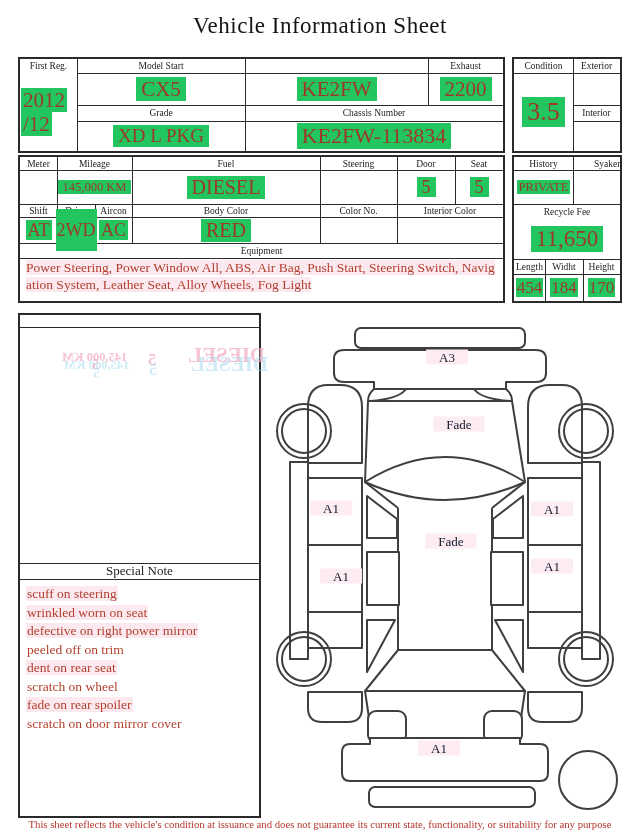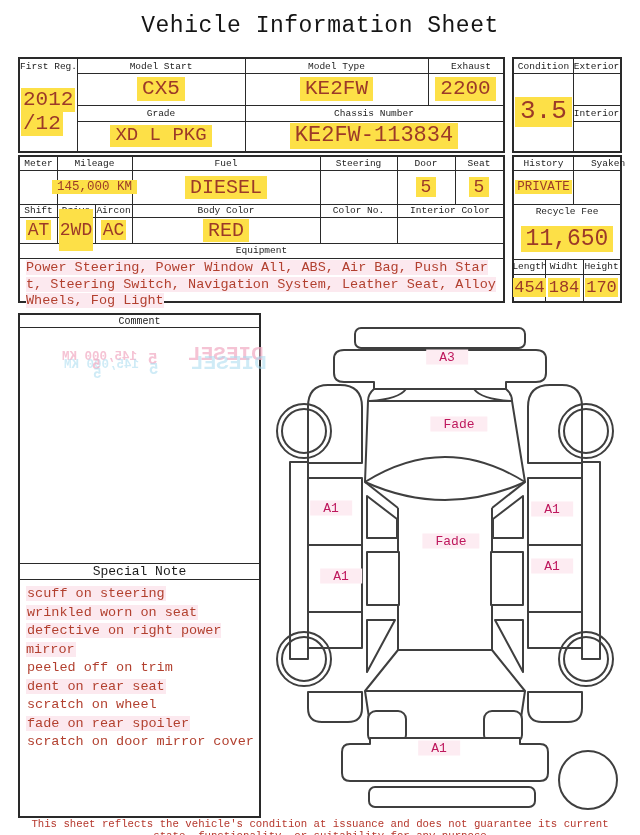--- a/index.html
+++ b/index.html
@@ -1,41 +1,41 @@
 <!DOCTYPE html>
 <html><head>
 <meta charset="utf-8">
 <style>
   *{box-sizing:border-box;margin:0;padding:0}
   html,body{background:#fff}
   .sheet{position:relative;width:640px;height:835px;background:#ffffff;
-         font-family:Liberation Mono, monospace;overflow:hidden}
+         font-family:Liberation Serif, serif;overflow:hidden}
   .title{position:absolute;left:0;top:13px;width:100%;text-align:center;
          font-size:23px;letter-spacing:.5px;color:#151515}
   .box{position:absolute;border:2px solid #2a2a2a;background:#fff}
   .lh{position:absolute;height:1px;background:#2a2a2a}
   .lv{position:absolute;width:1px;background:#2a2a2a}
   .lab{position:absolute;display:flex;align-items:center;justify-content:center;
        font-size:9.5px;color:#1c1c1c;white-space:nowrap}
   .val{position:absolute;display:flex;align-items:center;justify-content:center;
        color:#9c3a28;white-space:nowrap}
-  .val .hl{background:#fde047;padding:0 5px;line-height:1.15}
+  .val .hl{background:#22c55e;padding:0 5px;line-height:1.15}
   .big{font-size:21px}
   .eq-text{position:absolute;color:#b2402f;font-size:13.5px;line-height:16.5px;
            padding:2px 6px 0 6px;word-break:break-all;overflow-wrap:anywhere}
   .eq-text span{background:#fce9ef}
   .notes{position:absolute;left:6px;top:270px;width:231px;color:#b2402f;
          font-size:13.5px;line-height:18.5px}
   .notes .nl span{padding:0 1px}
   .notes .nl:nth-child(1) span,.notes .nl:nth-child(2) span,.notes .nl:nth-child(3) span,
   .notes .nl:nth-child(5) span,.notes .nl:nth-child(7) span{background:#fce9ef}
   .ghost{position:absolute;transform:scaleX(-1);font-weight:bold;white-space:nowrap;pointer-events:none}
   .g-pink{color:#f2afc6;opacity:.75}
   .g-cyan{color:#a8dcf0;opacity:.55}
-  .mark{position:absolute;transform:translate(-50%,-50%);font-size:13px;color:#be185d;
+  .mark{position:absolute;transform:translate(-50%,-50%);font-size:13px;color:#0f172a;
         background:#fdecf2;padding:0 13px;line-height:15px;white-space:nowrap}
   .footer{position:absolute;left:20px;top:818px;width:600px;text-align:center;
           font-size:10.7px;color:#b5372c}
   svg{position:absolute}
 </style>
 </head>
 <body>
 
 <div class="sheet">
 
@@ -53,26 +53,25 @@
     <div class="val" style="left:1px;top:14px;width:56px;height:78px;flex-direction:column;align-items:flex-start;font-size:21px;line-height:23px">
       <span class="hl" style="padding:0 2px">2012</span>
       <span class="hl" style="padding:0 2px">/12</span>
     </div>
 
     <div class="lab" style="left:57px;top:0;width:168px;height:14px">Model Start</div>
     <div class="val big" style="left:57px;top:14px;width:168px;height:32px">
         <span class="hl">CX5</span>
       </div>
 
-    <div class="lab" style="left:225px;top:0;width:183px;height:14px">Model Type</div>
     <div class="val big" style="left:225px;top:14px;width:183px;height:32px">
         <span class="hl">KE2FW</span>
       </div>
 
-    <div class="lab" style="left:408px;top:0;width:86px;height:14px">Exhaust</div>
+    <div class="lab" style="left:408px;top:0;width:75px;height:14px">Exhaust</div>
     <div class="val big" style="left:408px;top:14px;width:75px;height:32px">
         <span class="hl">2200</span>
       </div>
 
     <div class="lab" style="left:57px;top:46px;width:168px;height:16px">Grade</div>
     <div class="val" style="left:57px;top:62px;width:168px;height:30px;font-size:19px">
         <span class="hl">XD L PKG</span>
       </div>
 
     <div class="lab" style="left:225px;top:46px;width:258px;height:16px">Chassis Number</div>
@@ -193,21 +192,20 @@
     <div class="val" style="left:69px;top:117px;width:37px;height:27px;font-size:17px">
         <span class="hl" style="padding:0 1px">170</span>
       </div>
   </div>
 
   <div class="box" style="left:18px;top:313px;width:243px;height:505px">
     <div class="lh" style="left:0;top:12px;width:239px"></div>
     <div class="lh" style="left:0;top:248px;width:239px"></div>
     <div class="lh" style="left:0;top:264px;width:239px"></div>
 
-    <div class="lab" style="left:0;top:0;width:239px;height:12px;font-size:10px">Comment</div>
 
     <div class="ghost g-pink" style="left:168px;top:28px;font-size:21px">DIESEL</div>
     <div class="ghost g-cyan" style="left:171px;top:37px;font-size:21px">DIESEL</div>
     <div class="ghost g-pink" style="left:42px;top:35px;font-size:12.5px">145,000 KM</div>
     <div class="ghost g-cyan" style="left:44px;top:43px;font-size:12.5px">145,000 KM</div>
     <div class="ghost g-pink" style="left:128px;top:36px;font-size:16px">5</div>
     <div class="ghost g-cyan" style="left:129px;top:46px;font-size:16px">5</div>
     <div class="ghost g-pink" style="left:72px;top:42px;font-size:14px">5</div>
     <div class="ghost g-cyan" style="left:73px;top:51px;font-size:14px">5</div>
 

